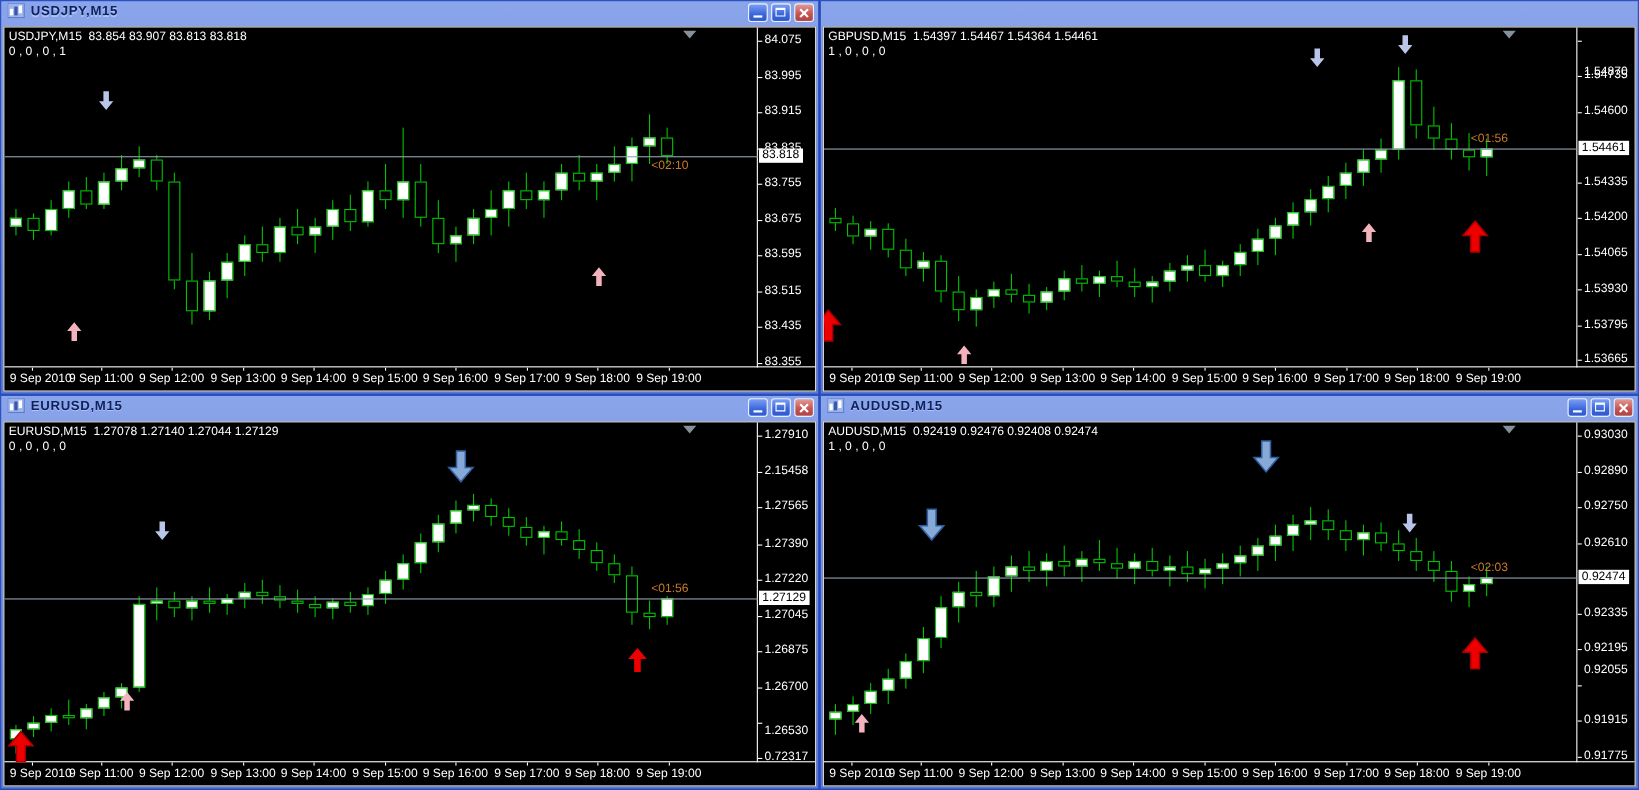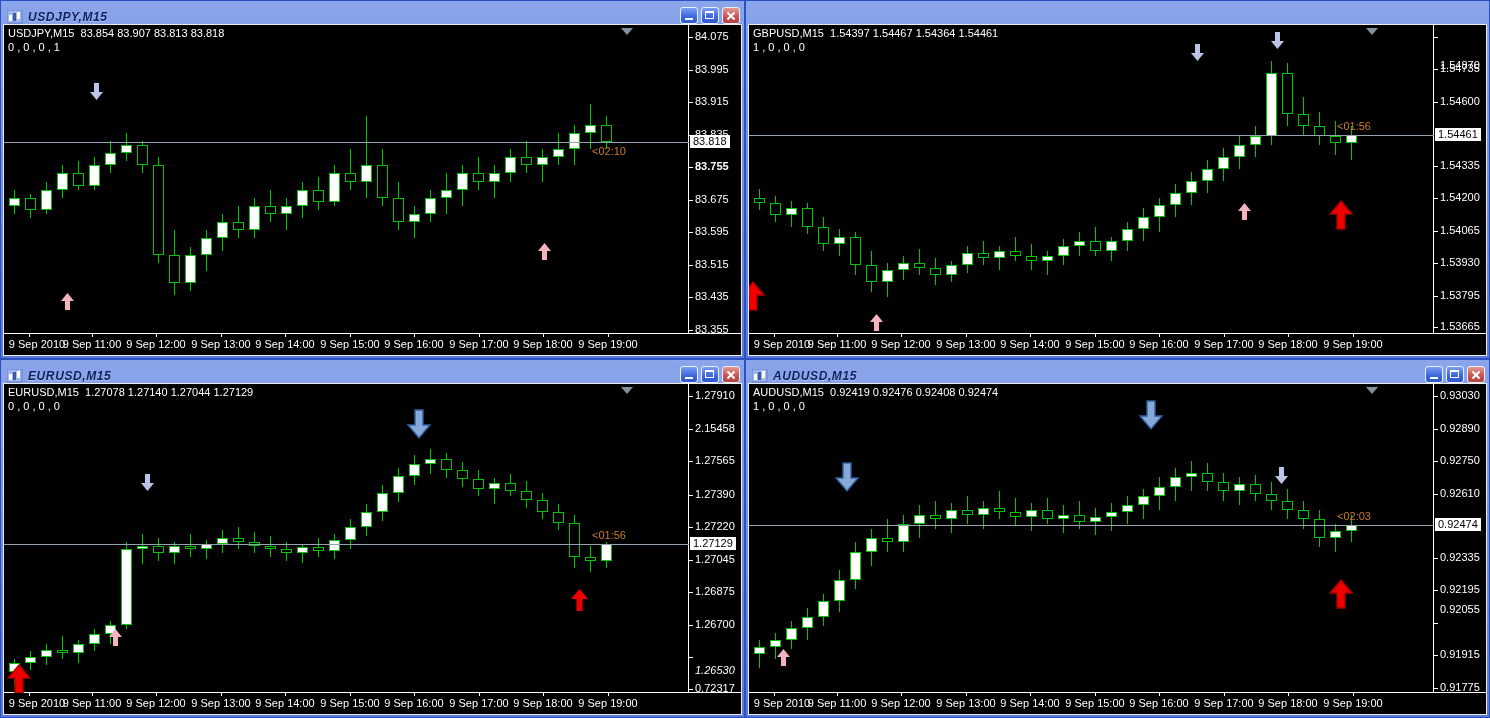--- a/index.html
+++ b/index.html
@@ -2,23 +2,23 @@
 <html><head>
 <meta charset="utf-8">
 <style>
   html,body{margin:0;padding:0;}
   body{width:1490px;height:718px;background:#1c3cb4;position:relative;overflow:hidden;
        font-family:"Liberation Sans",sans-serif;}
 
   .win{position:absolute;width:745px;height:359px;box-sizing:border-box;
        background:linear-gradient(180deg,#8aa5ea,#5a79d8);
        border:1px solid #2b50c0;padding:2px;}
-  .titlebar{height:21px;display:flex;align-items:flex-end;
+  .titlebar{height:21px;display:flex;align-items:flex-start;
        background:linear-gradient(180deg,#c3d3f8 0%,#9fb8f0 15%,#7e9ce8 45%,#placeholder 0) ,linear-gradient(180deg,#bccff6,#7e9ce8 55%,#8aa6ec);
-       padding:0 2px 0 4px;font-style:italic;}
+       padding:0 2px 0 4px;}
   .ticon{width:16px;height:14px;margin-right:5px;flex:0 0 auto;}
   .ttext{font-size:12px;font-weight:bold;color:#0e2260;letter-spacing:.6px;
        text-shadow:0 1px 0 rgba(255,255,255,.35);flex:1 1 auto;
        white-space:nowrap;overflow:hidden;}
   .tbtns{display:flex;flex:0 0 auto;}
   .btn{width:18px;height:17px;border-radius:3px;margin-left:3px;position:relative;
        border:1px solid #e9f0fd;box-sizing:border-box;cursor:pointer;}
   .bmin,.bmax{background:linear-gradient(180deg,#7b9ef4,#3a66da 60%,#2f5ace);}
   .bclose{background:linear-gradient(180deg,#e29a96,#c4524e 60%,#b34440);}
   .g-min{position:absolute;left:4px;bottom:3px;width:8px;height:2px;background:#fff;}
@@ -175,21 +175,21 @@
     <div class="paxis">
           <div class="pdash" style="top: 12px;"></div>
           <div class="ptick" style="top: 5px;">84.075</div>
           <div class="pdash" style="top: 45px;"></div>
           <div class="ptick" style="top: 38px;">83.995</div>
           <div class="pdash" style="top: 77px;"></div>
           <div class="ptick" style="top: 70px;">83.915</div>
           <div class="pdash" style="top: 110px;"></div>
           <div class="ptick" style="top: 103px;">83.835</div>
           <div class="pdash" style="top: 142px;"></div>
-          <div class="ptick" style="top: 135px; font-weight: bold;">83.755</div>
+          <div class="ptick" style="top: 135px;">83.755</div>
           <div class="pdash" style="top: 175px;"></div>
           <div class="ptick" style="top: 168px;">83.675</div>
           <div class="pdash" style="top: 207px;"></div>
           <div class="ptick" style="top: 200px;">83.595</div>
           <div class="pdash" style="top: 240px;"></div>
           <div class="ptick" style="top: 233px;">83.515</div>
           <div class="pdash" style="top: 272px;"></div>
           <div class="ptick" style="top: 265px;">83.435</div>
           <div class="pdash" style="top: 305px;"></div>
           <div class="ptick" style="top: 298px;">83.355</div>
@@ -505,21 +505,21 @@
           <div class="ptick" style="top: 104px;">1.27390</div>
           <div class="pdash" style="top: 143px;"></div>
           <div class="ptick" style="top: 136px;">1.27220</div>
           <div class="pdash" style="top: 176px;"></div>
           <div class="ptick" style="top: 169px;">1.27045</div>
           <div class="pdash" style="top: 208px;"></div>
           <div class="ptick" style="top: 201px;">1.26875</div>
           <div class="pdash" style="top: 241px;"></div>
           <div class="ptick" style="top: 234px;">1.26700</div>
           <div class="pdash" style="top: 273px;"></div>
-          <div class="ptick" style="top: 280px; font-style: italic;">1.26530</div>
+          <div class="ptick" style="top: 274px;">1.26530</div>
           <div class="pdash" style="top: 305px;"></div>
           <div class="ptick" style="top: 298px;">0.72317</div>
           <div class="pbox" style="top: 153px;">1.27129</div>
         </div>
     <div class="taxis">
           <div class="tdash" style="left: 25px;"></div>
           <div class="ttick" style="left: 33px;">9 Sep 2010</div>
           <div class="tdash" style="left: 88px;"></div>
           <div class="ttick" style="left: 88px;">9 Sep 11:00</div>
           <div class="tdash" style="left: 152px;"></div>

